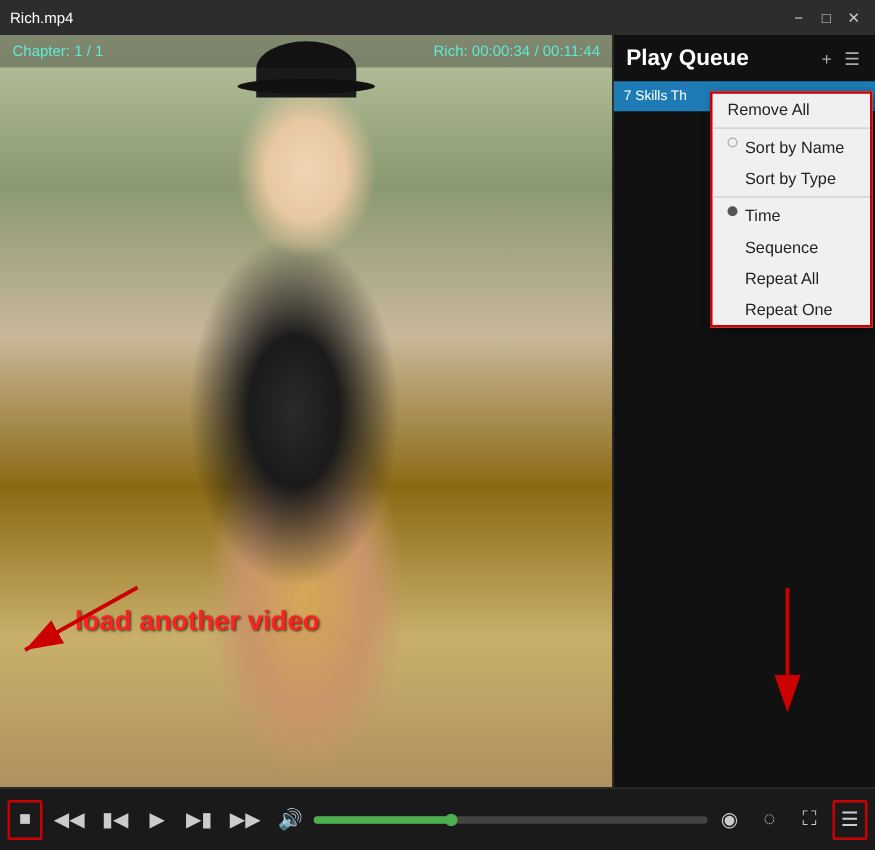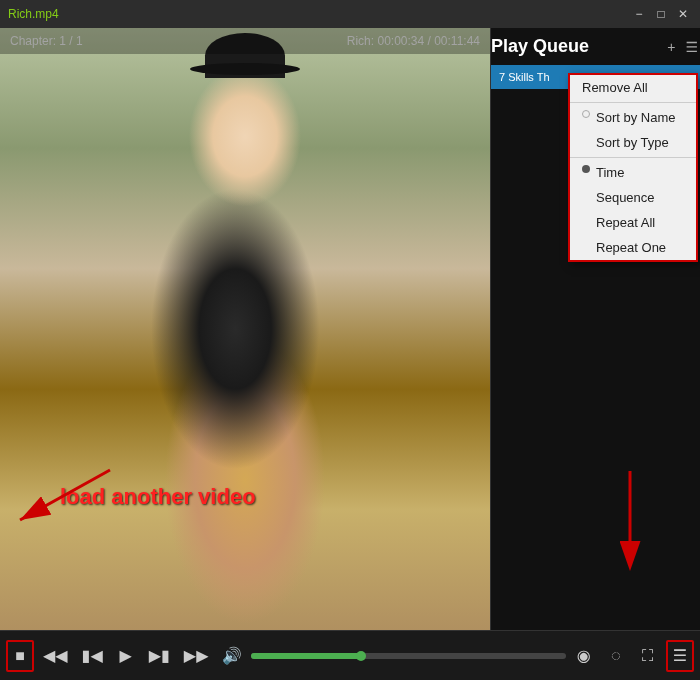--- a/index.html
+++ b/index.html
@@ -18,21 +18,21 @@
       height: 28px;
       background: #2d2d2d;
       display: flex;
       align-items: center;
       justify-content: space-between;
       padding: 0 8px;
       position: relative;
       z-index: 10;
     }
     .title-text {
-      color: #84cc16;
+      color: #ffffff;
       font-size: 12px;
     }
     .window-controls {
       display: flex;
       gap: 4px;
     }
     .win-btn {
       width: 18px;
       height: 18px;
       background: transparent;
@@ -63,21 +63,21 @@
     }
 
     .video-header {
       position: absolute;
       top: 0;
       left: 0;
       width: 100%;
       display: flex;
       justify-content: space-between;
       padding: 6px 10px;
-      color: #a3a3a3;
+      color: #5eead4;
       font-size: 12px;
       z-index: 5;
       background: rgba(0,0,0,0.3);
     }
 
     .video-thumbnail {
       width: 100%;
       height: 100%;
       position: relative;
       overflow: hidden;
@@ -140,21 +140,21 @@
 
     
     .queue-panel {
       width: 210px;
       height: 100%;
       background: #111;
       position: relative;
       border-left: 1px solid #333;
     }
     .queue-header {
-      padding: 8px 0;
+      padding: 8px 10px;
       display: flex;
       justify-content: space-between;
       align-items: center;
     }
     .queue-title {
       color: #ffffff;
       font-size: 18px;
       font-weight: bold;
     }
     .queue-icons {

